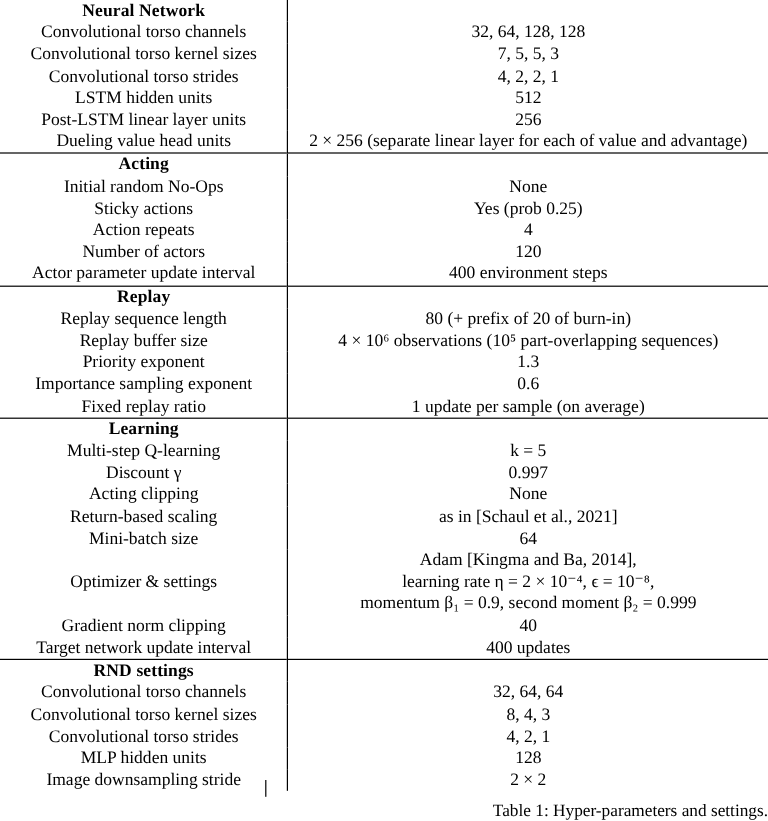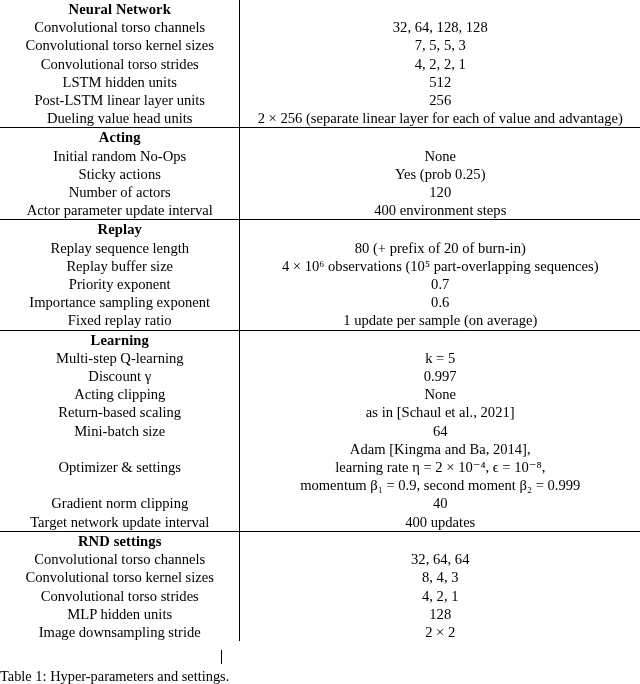--- a/index.html
+++ b/index.html
@@ -73,21 +73,21 @@
   td.multiline {
     line-height: 18.2px;
     white-space: nowrap;
   }
 
   .caption {
     position: absolute;
     left: 0;
     top: 668px;
     width: 640px;
-    text-align: left;
+    text-align: right;
     font-size: 14.4px;
     line-height: 17px;
     font-family: "Liberation Serif", "DejaVu Serif", serif;
   }
 
   
   .tail-rule {
     position: absolute;
     left: 221.2px;
     top: 650px;
@@ -139,20 +139,24 @@
       </tr>
       <tr>
         <td class="key">Initial random No-Ops</td>
         <td class="val">None</td>
       </tr>
       <tr>
         <td class="key">Sticky actions</td>
         <td class="val">Yes (prob 0.25)</td>
       </tr>
       <tr>
+        <td class="key">Action repeats</td>
+        <td class="val">4</td>
+      </tr>
+      <tr>
         <td class="key">Number of actors</td>
         <td class="val">120</td>
       </tr>
       <tr>
         <td class="key">Actor parameter update interval</td>
         <td class="val">400 environment steps</td>
       </tr>
 
       <tr class="section">
         <td class="key">Replay</td>
@@ -161,21 +165,21 @@
       <tr>
         <td class="key">Replay sequence length</td>
         <td class="val">80 (+ prefix of 20 of burn-in)</td>
       </tr>
       <tr>
         <td class="key">Replay buffer size</td>
         <td class="val">4 × 10⁶ observations (10⁵ part-overlapping sequences)</td>
       </tr>
       <tr>
         <td class="key">Priority exponent</td>
-        <td class="val">0.7</td>
+        <td class="val">1.3</td>
       </tr>
       <tr>
         <td class="key">Importance sampling exponent</td>
         <td class="val">0.6</td>
       </tr>
       <tr>
         <td class="key">Fixed replay ratio</td>
         <td class="val">1 update per sample (on average)</td>
       </tr>
 

